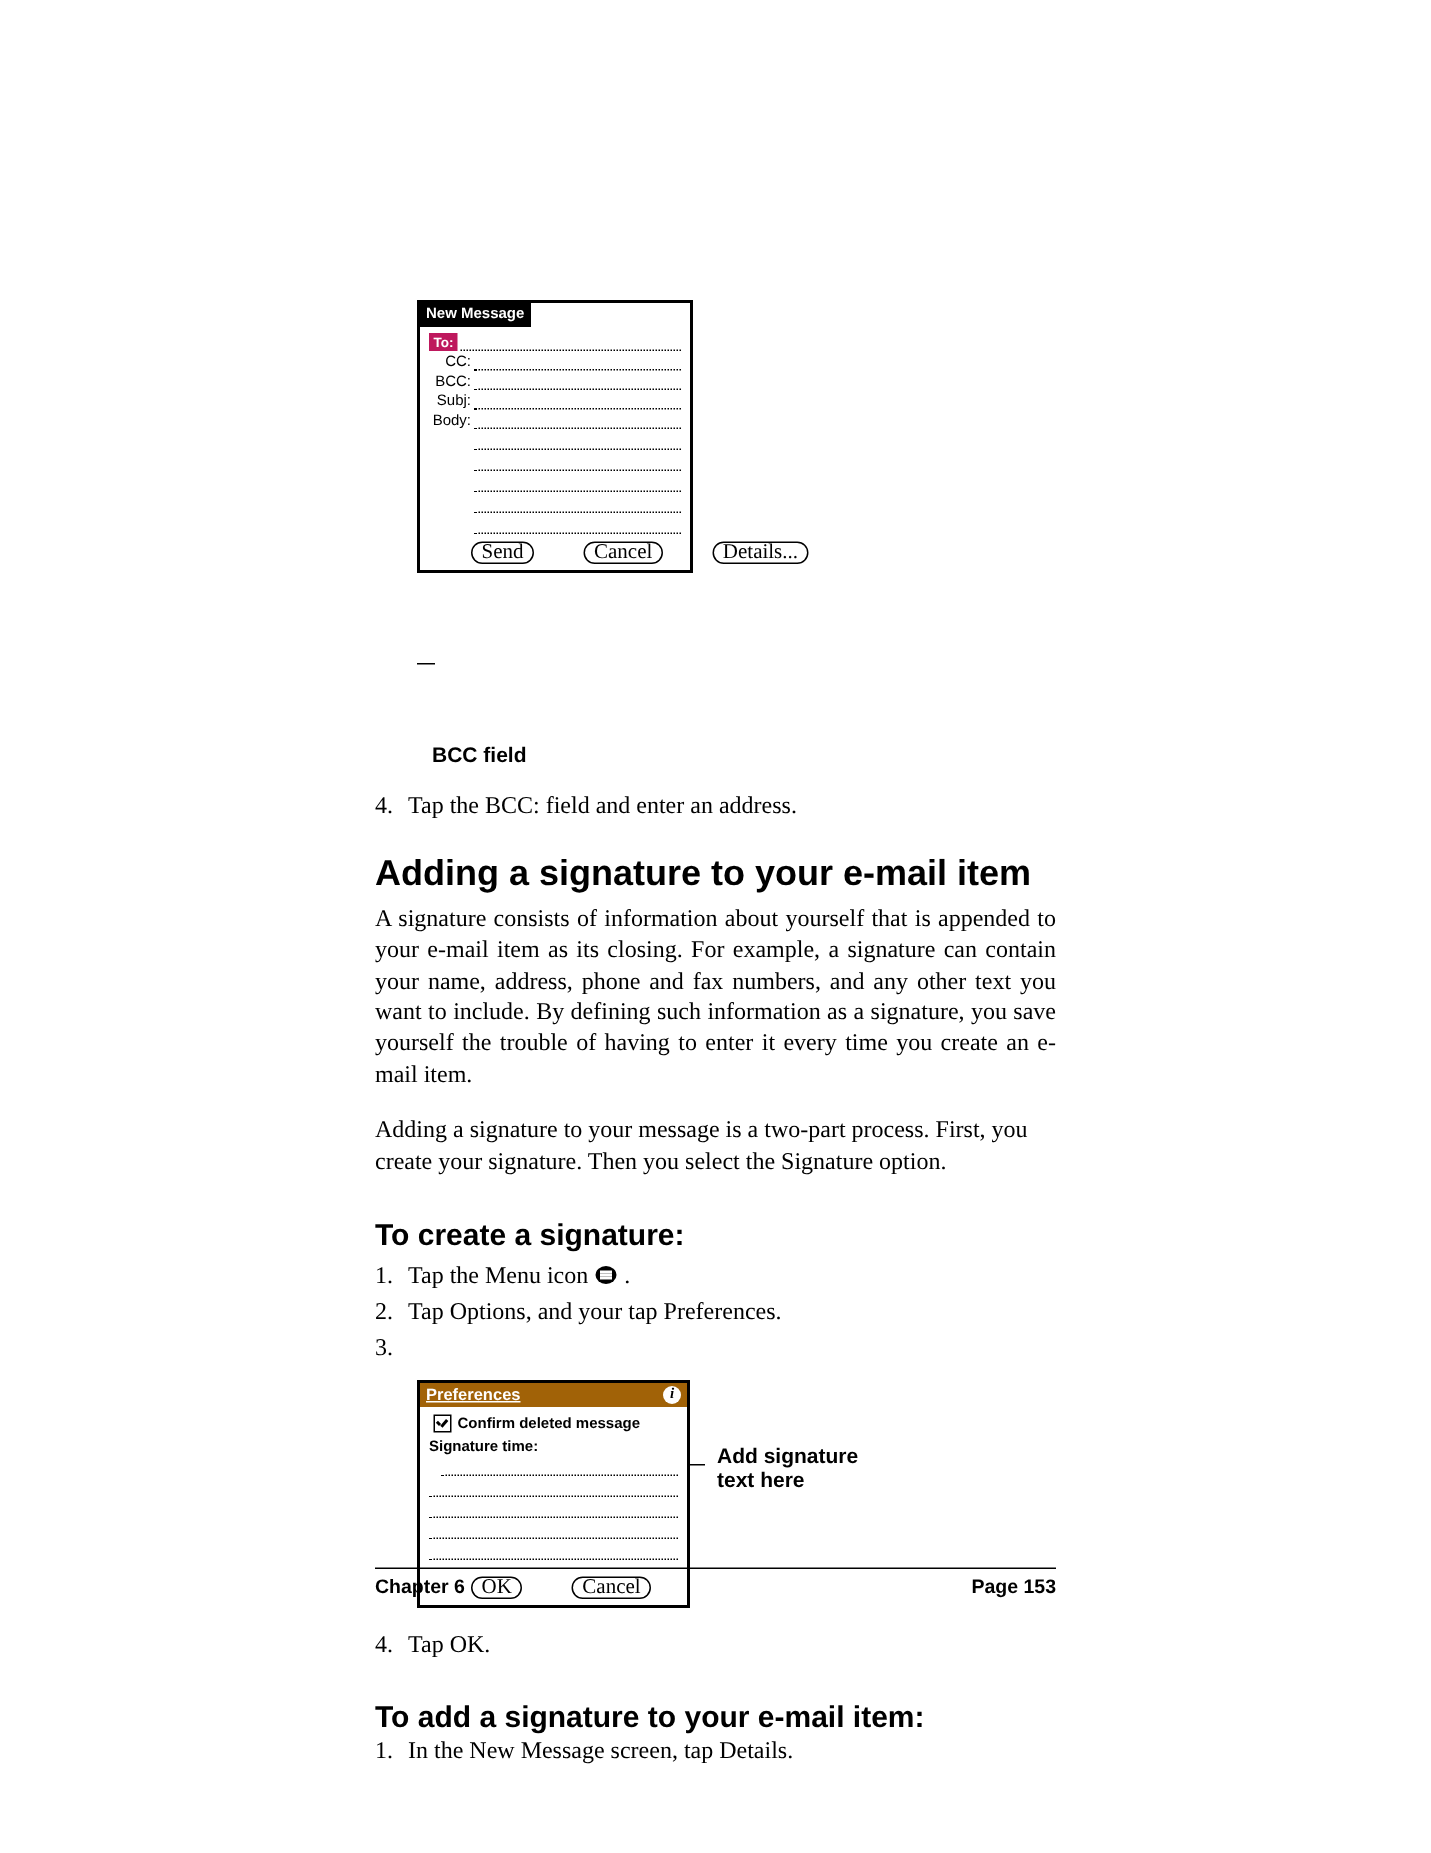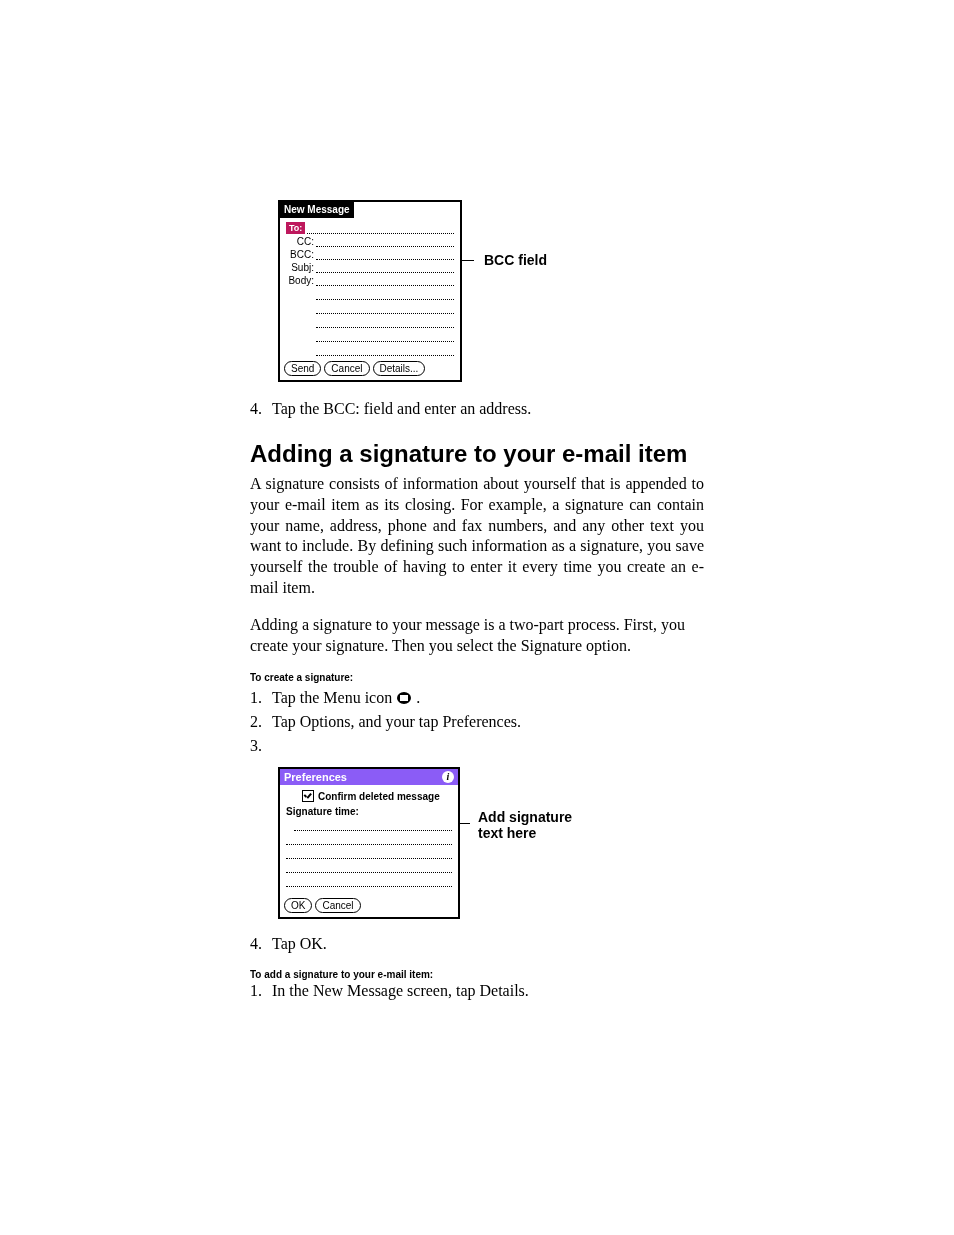--- a/index.html
+++ b/index.html
@@ -41,24 +41,25 @@
   .row { display:flex; align-items:flex-end; margin-bottom:2px; font-family: Arial, sans-serif; font-size:10px; }
   .row .lbl { width:28px; text-align:right; padding-right:2px; font-size:10px; }
   .row .lbl.inv { background:#be185d; color:#fff; padding: 1px 3px; width:auto; margin-right:2px; font-weight:bold; font-size:9px; }
   .row .line { flex:1; border-bottom:1px dotted #000; height:9px; }
   .fullline { border-bottom:1px dotted #000; height:9px; margin: 4px 0 0 30px; }
   .btnrow { position:absolute; bottom:4px; left:4px; display:flex; gap:3px; }
   .pbtn {
     border:1px solid #000;
     border-radius:9px;
     padding: 0 6px;
-    font-family: Liberation Sans, sans-serif;
-    font-size:10px;
+    font-family: Liberation Serif, serif;
+    font-size:14px;
     line-height:13px;
     display:inline-block;
+    margin-left:30px;
   }
   .callout1 {
     font-family: Arial, Helvetica, sans-serif;
     font-weight: bold;
     font-size: 14px;
     margin-left: 10px;
     margin-top: 52px;
     white-space: nowrap;
   }
   .leader1 {
@@ -82,22 +83,22 @@
     text-align: justify;
   }
   p.body2 {
     font-size:16px;
     line-height: 1.3;
     margin: 16px 0 0 0;
   }
   h3.sub {
     font-family: Arial, Helvetica, sans-serif;
     font-weight: bold;
-    font-size: 10px;
-    margin: 16px 0 2px 0;
+    font-size: 20px;
+    margin: 28px 0 2px 0;
   }
   .steplist { margin-top:4px; }
   .steplist .step { margin-top:6px; }
   .menu-icon {
     display:inline-block;
     width:14px; height:12px;
     background:#000;
     border-radius:7px/6px;
     position:relative;
     vertical-align:-1px;
@@ -113,38 +114,39 @@
   .fig2-wrap { display:flex; align-items:flex-start; margin-top:12px; margin-left:28px;}
   .palmbox2 {
     border: 2px solid #000;
     width: 178px;
     height: 148px;
     position: relative;
     font-family: Arial, sans-serif;
     font-size: 10px;
   }
   .palmbox2 .titlebar2 {
-    background:#8b5cf6; color:#fff;
+    background:#a16207; color:#fff;
     display:flex; justify-content:space-between; align-items:center;
     padding:2px 4px;
     font-weight:bold;
     font-size:11px;
     font-family:"Arial", sans-serif;
+    text-decoration:underline;
   }
   .info-i {
     width:12px; height:12px; border-radius:50%;
     background:#fff; color:#000;
     font-family: Georgia, serif;
     font-weight:bold;
     font-style:italic;
     font-size:10px;
     line-height:12px;
     text-align:center;
   }
-  .chk { display:flex; align-items:center; gap:4px; padding:5px 6px 2px 22px; font-weight:bold; font-size:10px;}
+  .chk { display:flex; align-items:center; gap:4px; padding:5px 6px 2px 9px; font-weight:bold; font-size:10px;}
   .chkbox { width:10px; height:10px; border:1.5px solid #000; position:relative; }
   .chkbox::after{ content:""; position:absolute; left:1px; top:4px; width:3px; height:1.5px; background:#000; transform:rotate(45deg);}
   .chkbox::before{ content:""; position:absolute; left:2.5px; top:4px; width:6px; height:1.5px; background:#000; transform:rotate(-50deg);}
   .siglabel { padding: 2px 6px; font-weight:bold; font-size:10px;}
   .siglines { padding: 0 6px; }
   .sigline { border-bottom:1px dotted #000; height:9px; margin-top:4px; }
   .sigline.first { margin-left:8px; margin-top:2px;}
   .btnrow2 { position:absolute; bottom:4px; left:4px; display:flex; gap:3px; }
   .callout2 {
     font-family: Arial, Helvetica, sans-serif;
@@ -167,21 +169,21 @@
     font-weight:bold;
     font-size:13px;
   }
 </style>
 </head>
 <body>
 
 <div class="page">
   <div class="content">
 
-    <div class="fig1-wrap" style="margin-left:28px;">
+    <div class="fig1-wrap" style="margin-left:28px;flex-direction:column;">
       <div class="palmbox">
         <span class="titlebar">New Message</span>
         <div class="form-area">
           <div class="row">
               <span class="lbl inv">To:</span>
               <span class="line"></span>
             </div>
           <div class="row">
               <span class="lbl">CC:</span>
               <span class="line"></span>
@@ -278,13 +280,17 @@
     </div>
 
     <h3 class="sub">To add a signature to your e-mail item:</h3>
     <div class="step" style="margin-top:2px;">
       <span class="num">1.</span>
       <span>In the New Message screen, tap Details.</span>
     </div>
 
   </div>
 
+  <div class="footer">
+    <span>Chapter 6</span>
+    <span>Page 153</span>
+  </div>
 </div>
 
 </body></html>

